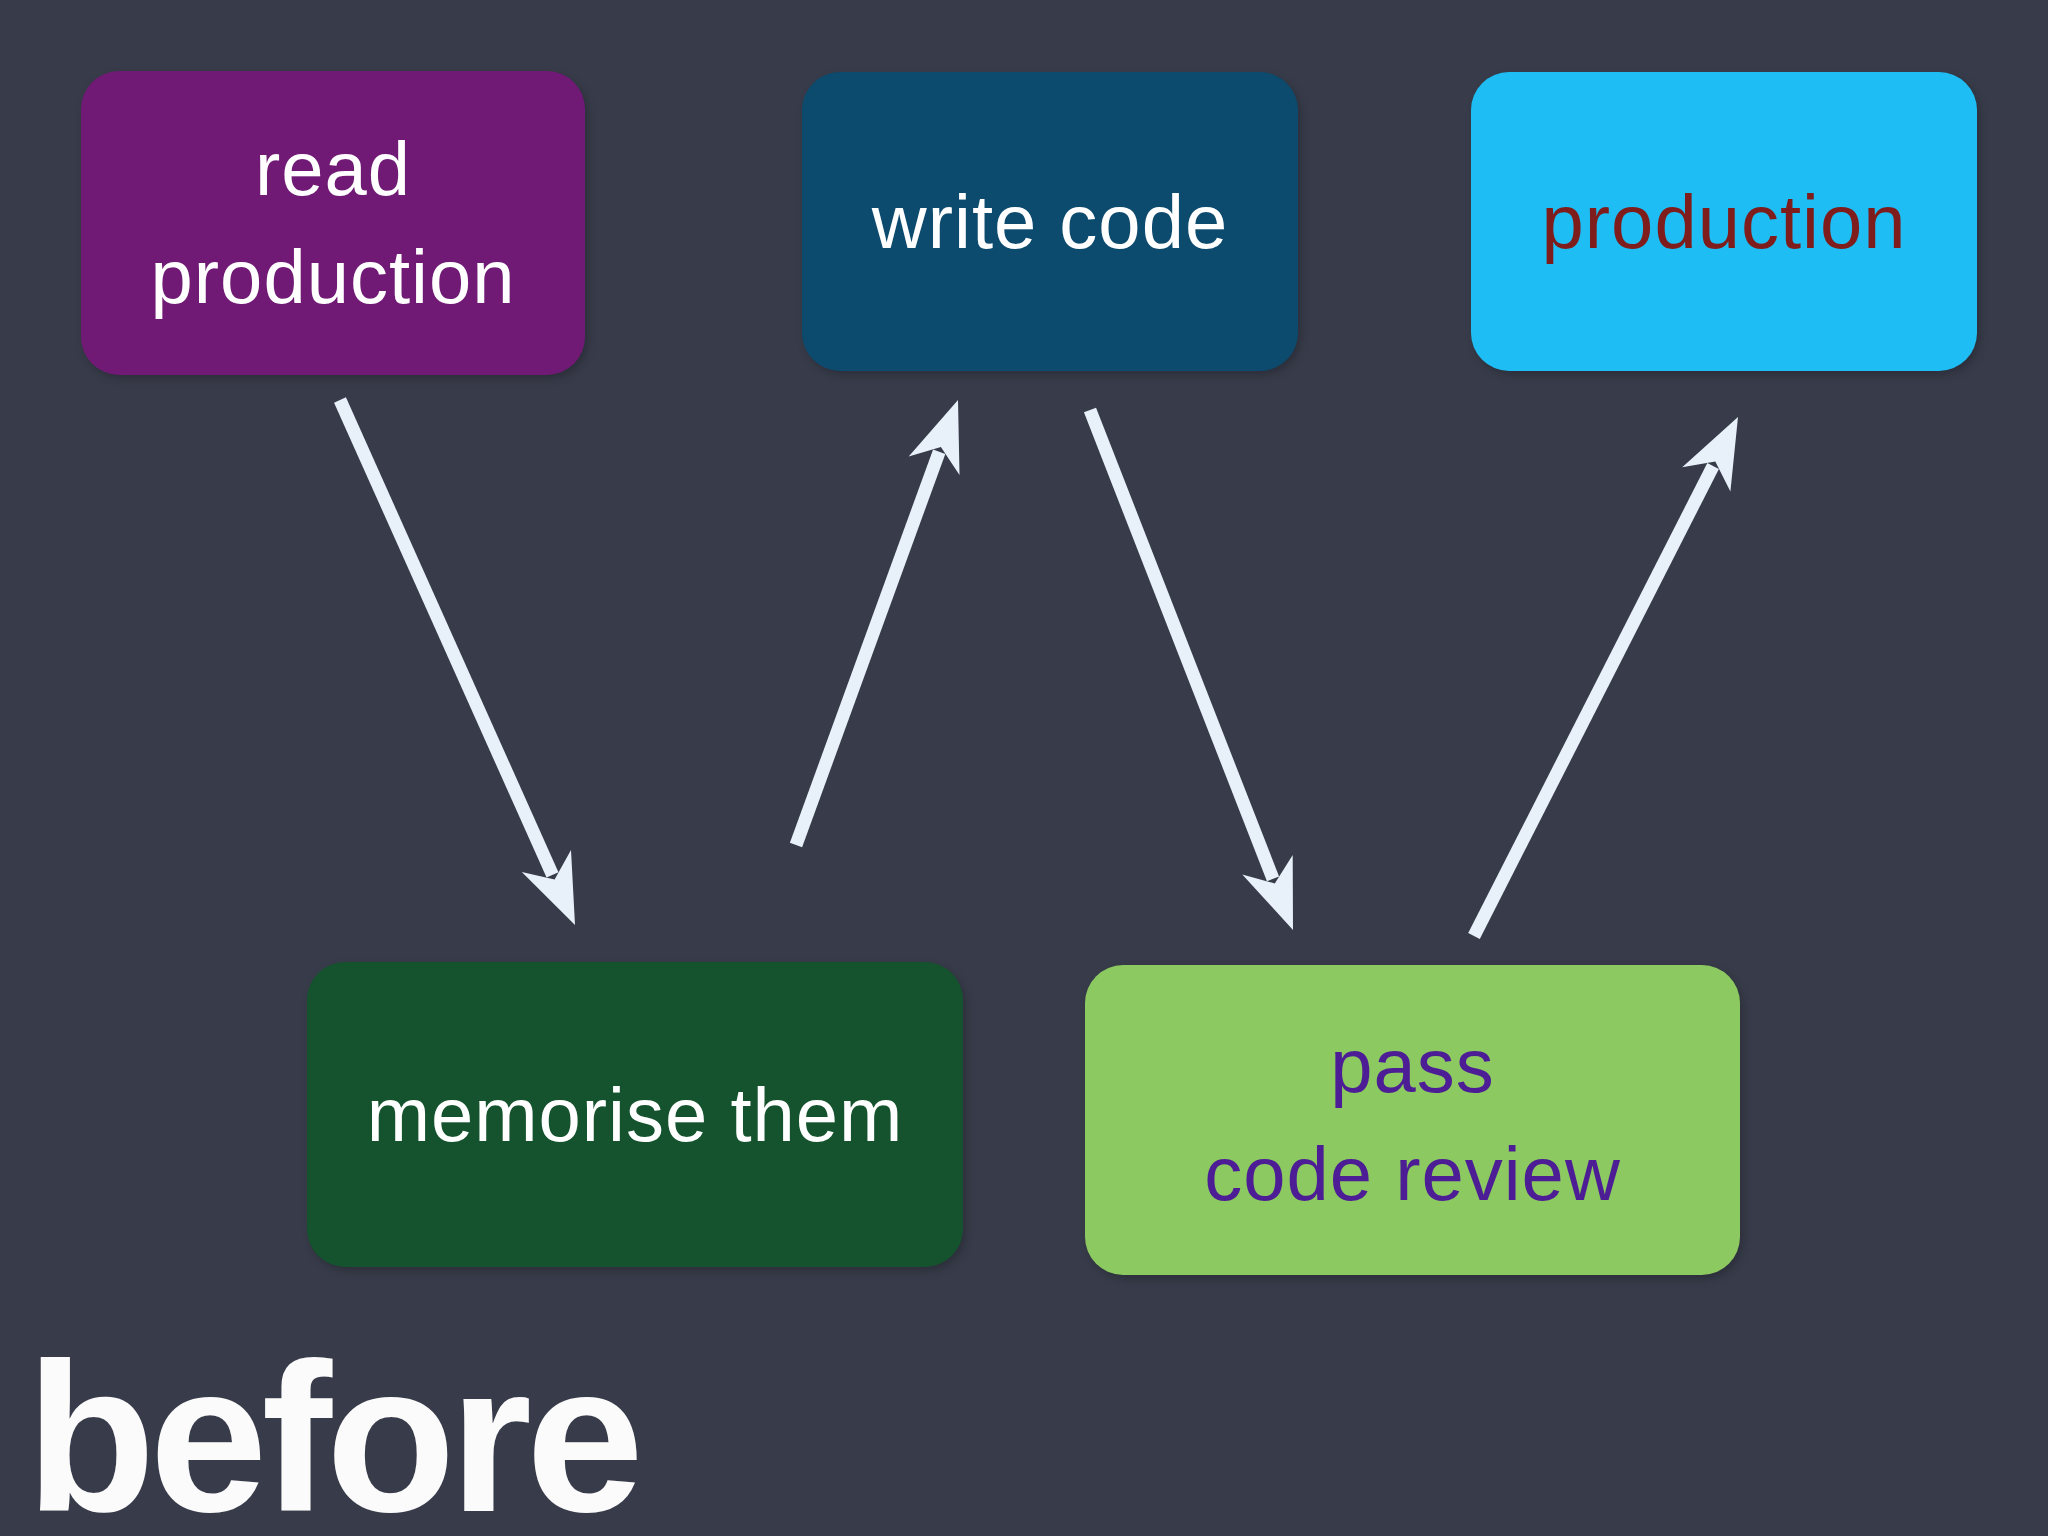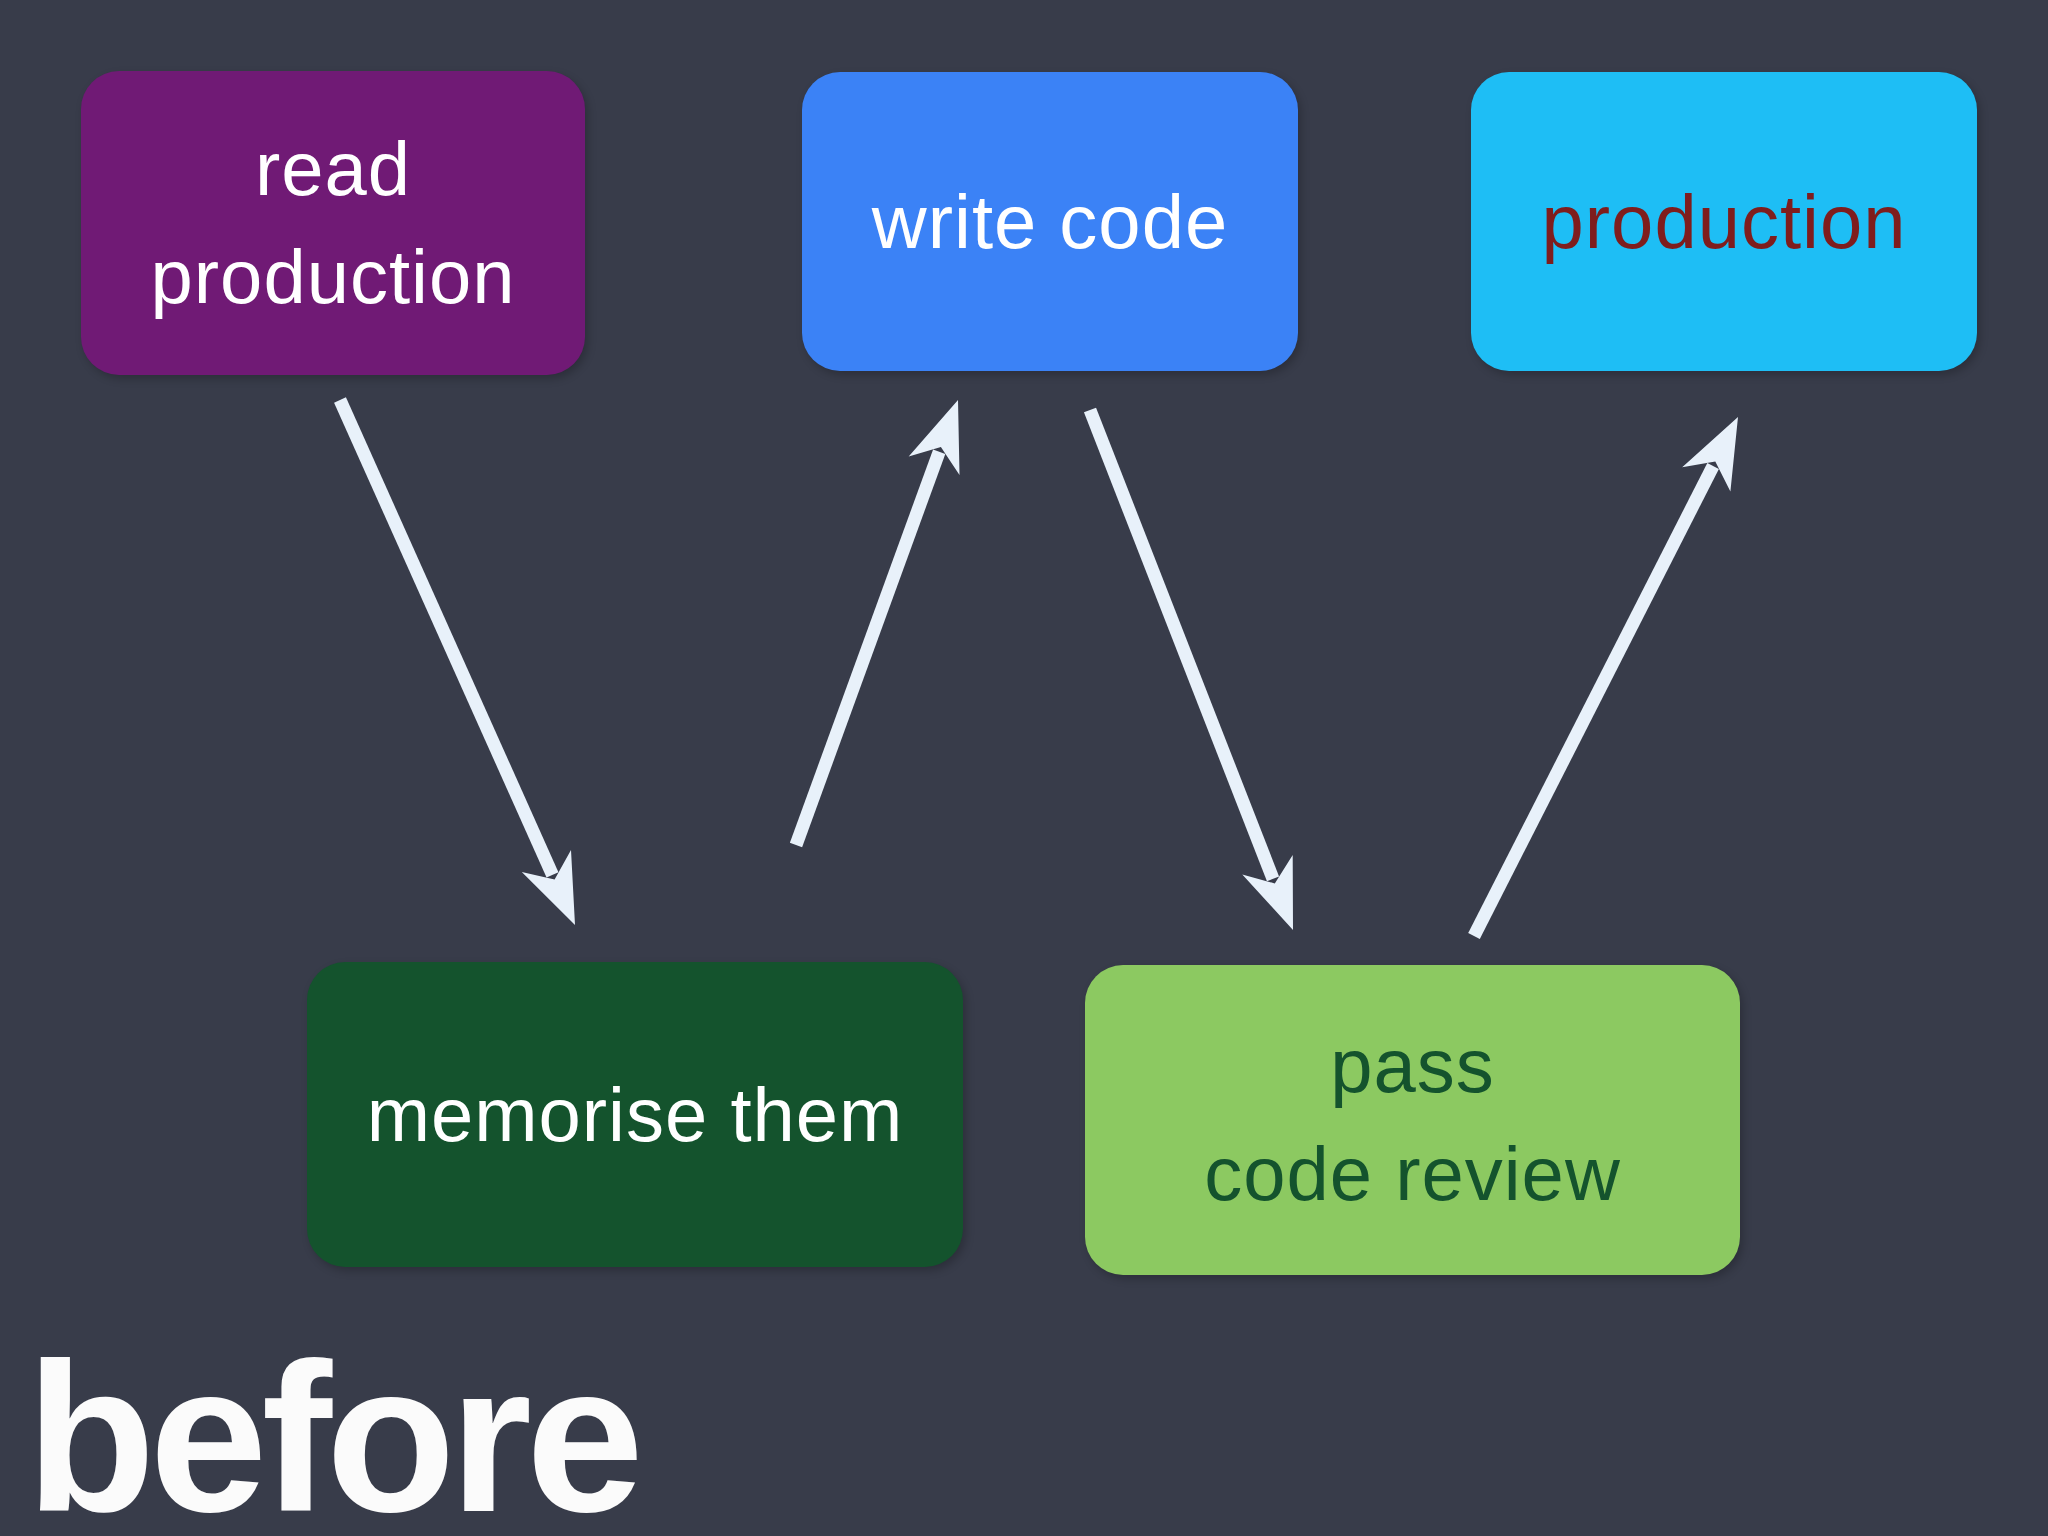--- a/index.html
+++ b/index.html
@@ -81,40 +81,40 @@
     </g>
   </svg>
 
   <div class="node" id="node-read-conventions" style="background: #701a75;">
     <div class="label" style="color: rgb(255, 255, 255);">
       <span>read</span>
       <span>production</span>
     </div>
   </div>
 
-  <div class="node" id="node-write-code" style="background: #3b82f6;">
+  <div class="node" id="node-write-code" style="background: #0c4a6e;">
     <div class="label" style="color: rgb(255, 255, 255);">
       <span>write code</span>
     </div>
   </div>
 
   <div class="node" id="node-production" style="background: rgb(30, 190, 245);">
     <div class="label" style="color: #7f1d1d;">
       <span>production</span>
     </div>
   </div>
 
   <div class="node" id="node-memorise-them" style="background: #14532d;">
     <div class="label" style="color: rgb(255, 255, 255);">
       <span>memorise them</span>
     </div>
   </div>
 
   <div class="node" id="node-pass-code-review" style="background: rgb(140, 201, 97);">
-    <div class="label" style="color: #14532d;">
+    <div class="label" style="color: #4c1d95;">
       <span>pass</span>
       <span>code review</span>
     </div>
   </div>
 
   <div class="slide-title" style="color: rgb(251, 251, 251);">before</div>
 
 </div>
 
 </body></html>

